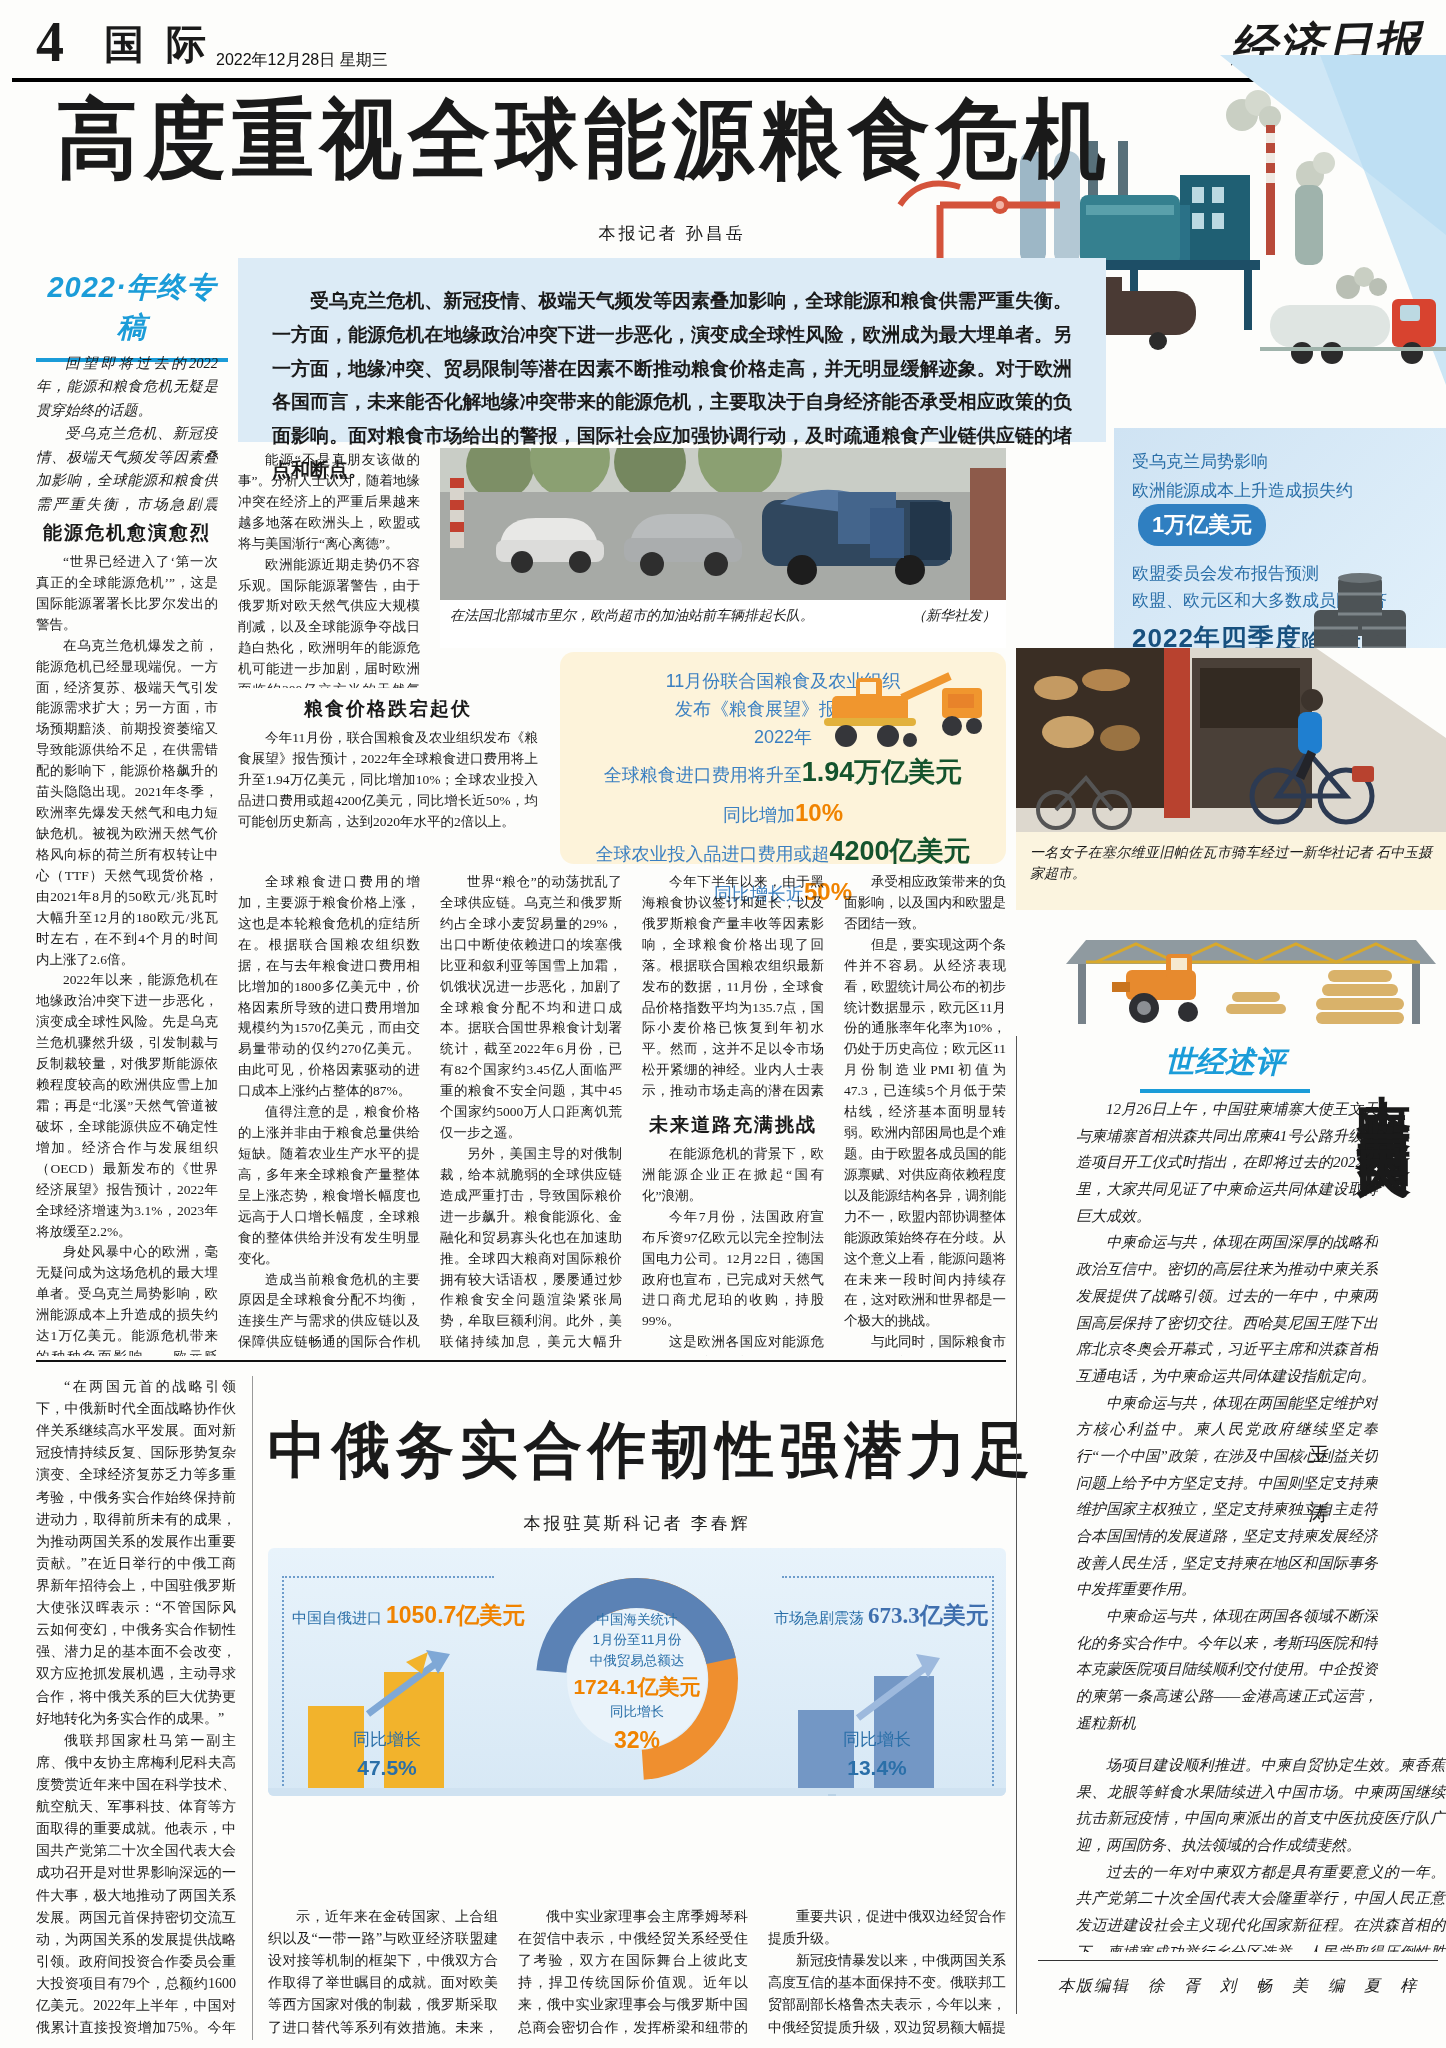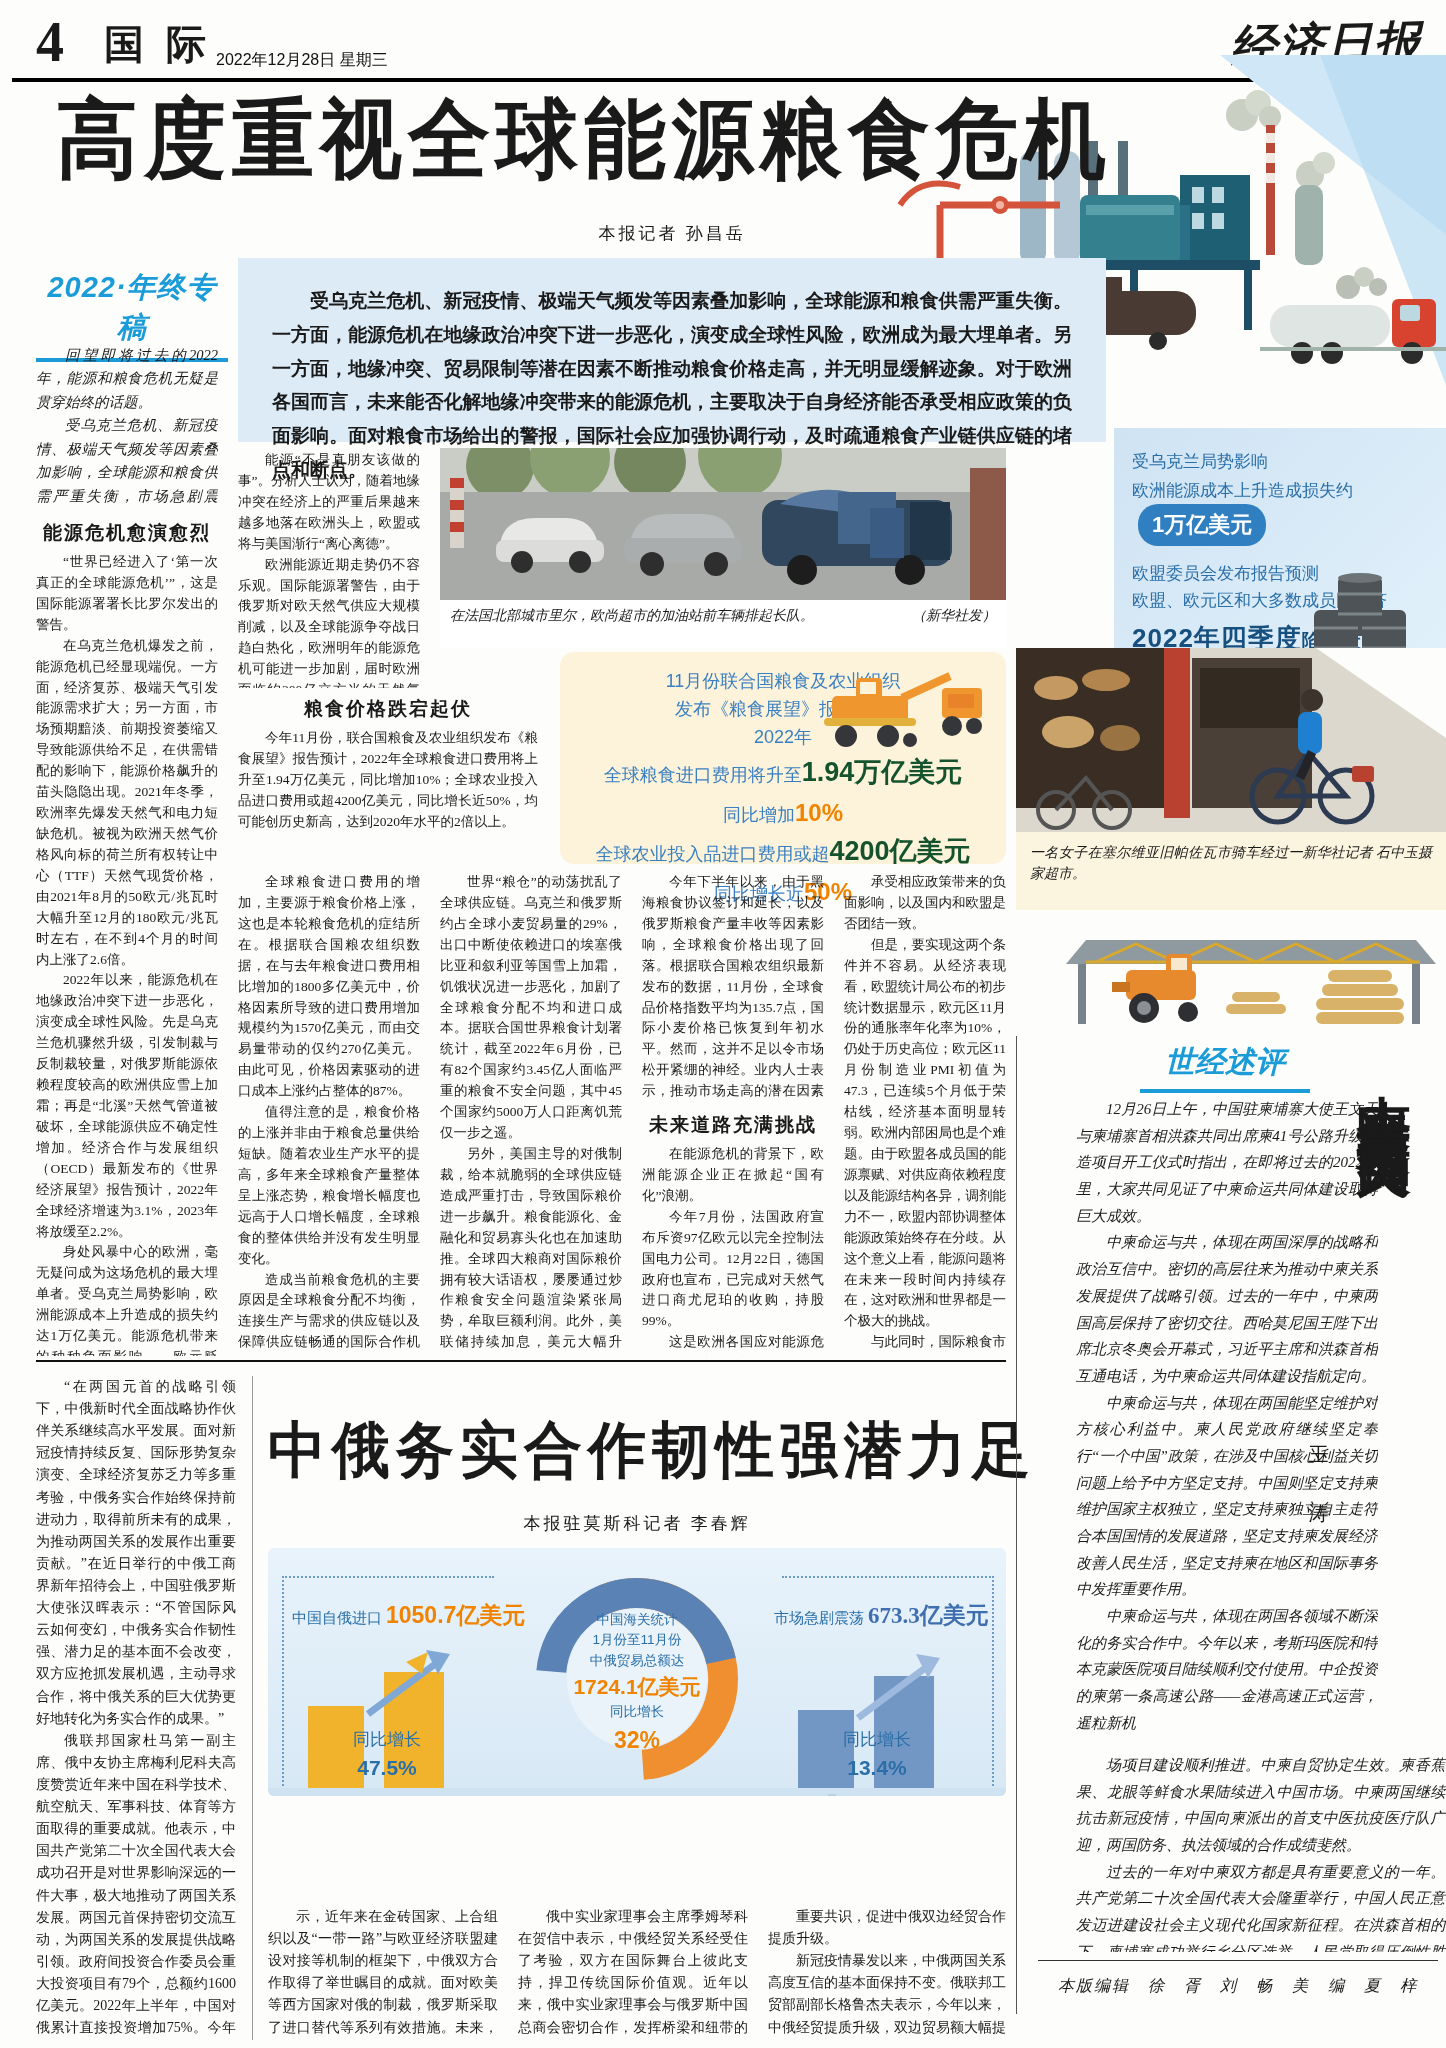--- a/index.html
+++ b/index.html
@@ -18,21 +18,21 @@
   .byline{font-family:"Liberation Serif",serif;font-size:17px;text-align:center;letter-spacing:3px;}
   .lede{background:#dcebf6;padding:26px 34px;box-sizing:border-box;font-family:"Liberation Sans",sans-serif;
     font-weight:700;font-size:19px;line-height:1.78;text-align:justify;}
   .lede p{margin:0;text-indent:2em;}
   
   .feature-tag{font-family:"Liberation Sans",sans-serif;font-weight:900;font-style:italic;font-size:29px;
     color:#1b9cd8;border-bottom:4px solid #1b9cd8;padding-bottom:10px;text-align:center;letter-spacing:1px;}
   
   .col{font-size:13.5px;line-height:1.55;text-align:justify;overflow:hidden;}
   .col p{margin:0;text-indent:2em;}
-  .kai{font-style:italic;font-size:14.5px;line-height:1.62;}
+  .kai{font-style:italic;font-size:14.5px;line-height:1.62;margin-top:8px;}
   .sechead{font-family:"Liberation Sans",sans-serif;font-weight:900;font-size:19px;text-align:center;letter-spacing:2px;}
   
   .cap{font-style:italic;font-size:14px;line-height:1.5;text-align:justify;}
   .cap .credit{float:right;font-style:italic;}
   
   .ebox{background:linear-gradient(135deg,#cfe3f3,#e2f1fb);border-radius:0 0 0 34px;padding:20px 18px;box-sizing:border-box;
     font-family:"Liberation Sans",sans-serif;color:#2a6fa8;}
   .ebox .l{font-size:17px;line-height:1.6;}
   .ebox .big{font-weight:900;font-size:26px;color:#17507e;letter-spacing:1px;line-height:1.45;}
   .ebox .big .rest{font-weight:700;font-size:19px;}

